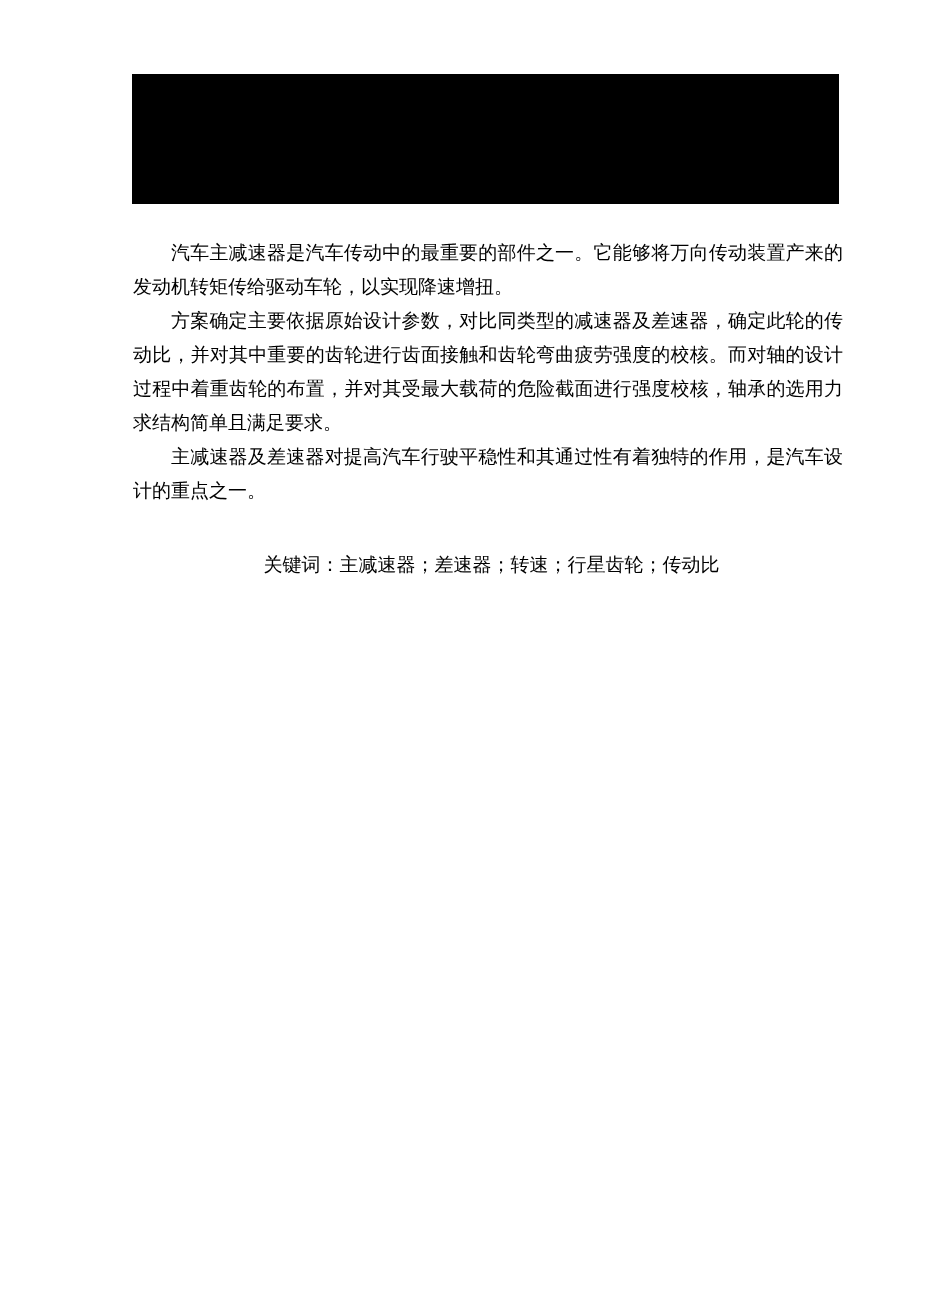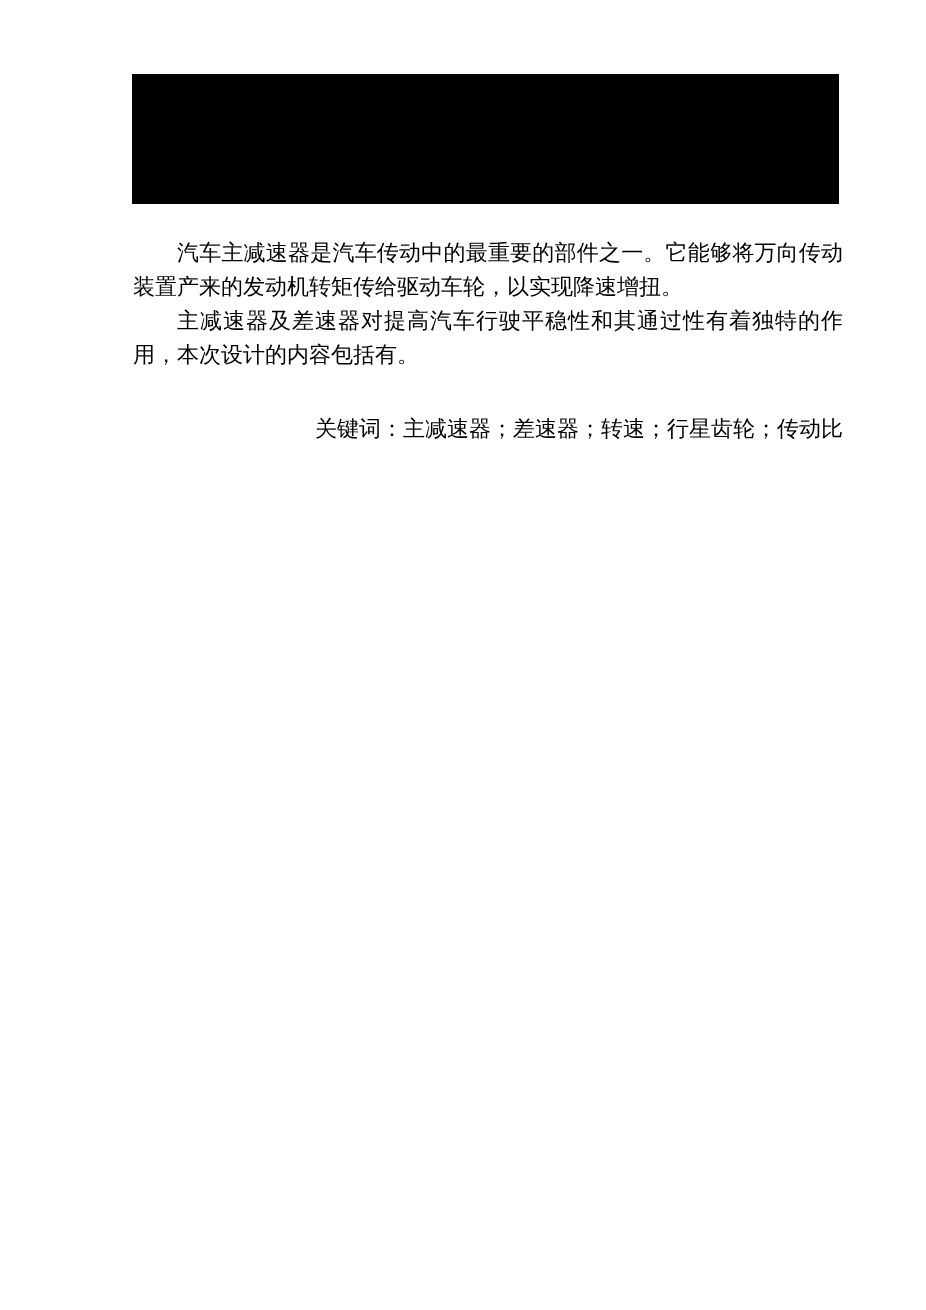--- a/index.html
+++ b/index.html
@@ -22,43 +22,44 @@
     top: 74px;
     width: 707px;
     height: 130px;
     background: #000000;
   }
   .abstract-body {
     position: absolute;
     left: 133px;
     top: 236px;
     width: 710px;
-    font-size: 22px;
+    font-size: 19px;
     line-height: 34px;
     text-align: justify;
     hanging-punctuation: allow-end;
   }
   .abstract-body p.para {
     margin: 0;
     padding: 0;
     text-indent: 2em;
   }
   .keywords-line {
     margin: 40px 0 0 0;
     padding-left: 7px;
-    text-align: right;
+    text-align: center;
     text-indent: 0;
   }
 </style>
 </head>
 <body>
 
 <div class="page">
 
   <div class="redacted-block"></div>
 
   <div class="abstract-body">
     <p class="para">汽车主减速器是汽车传动中的最重要的部件之一。它能够将万向传动装置产来的发动机转矩传给驱动车轮，以实现降速增扭。</p>
-    <p class="para">主减速器及差速器对提高汽车行驶平稳性和其通过性有着独特的作用，本次设计的内容包括有。</p>
+    <p class="para">方案确定主要依据原始设计参数，对比同类型的减速器及差速器，确定此轮的传动比，并对其中重要的齿轮进行齿面接触和齿轮弯曲疲劳强度的校核。而对轴的设计过程中着重齿轮的布置，并对其受最大载荷的危险截面进行强度校核，轴承的选用力求结构简单且满足要求。</p>
+    <p class="para">主减速器及差速器对提高汽车行驶平稳性和其通过性有着独特的作用，是汽车设计的重点之一。</p>
     <p class="keywords-line">关键词：主减速器；差速器；转速；行星齿轮；传动比</p>
   </div>
 
 </div>
 
 </body></html>

